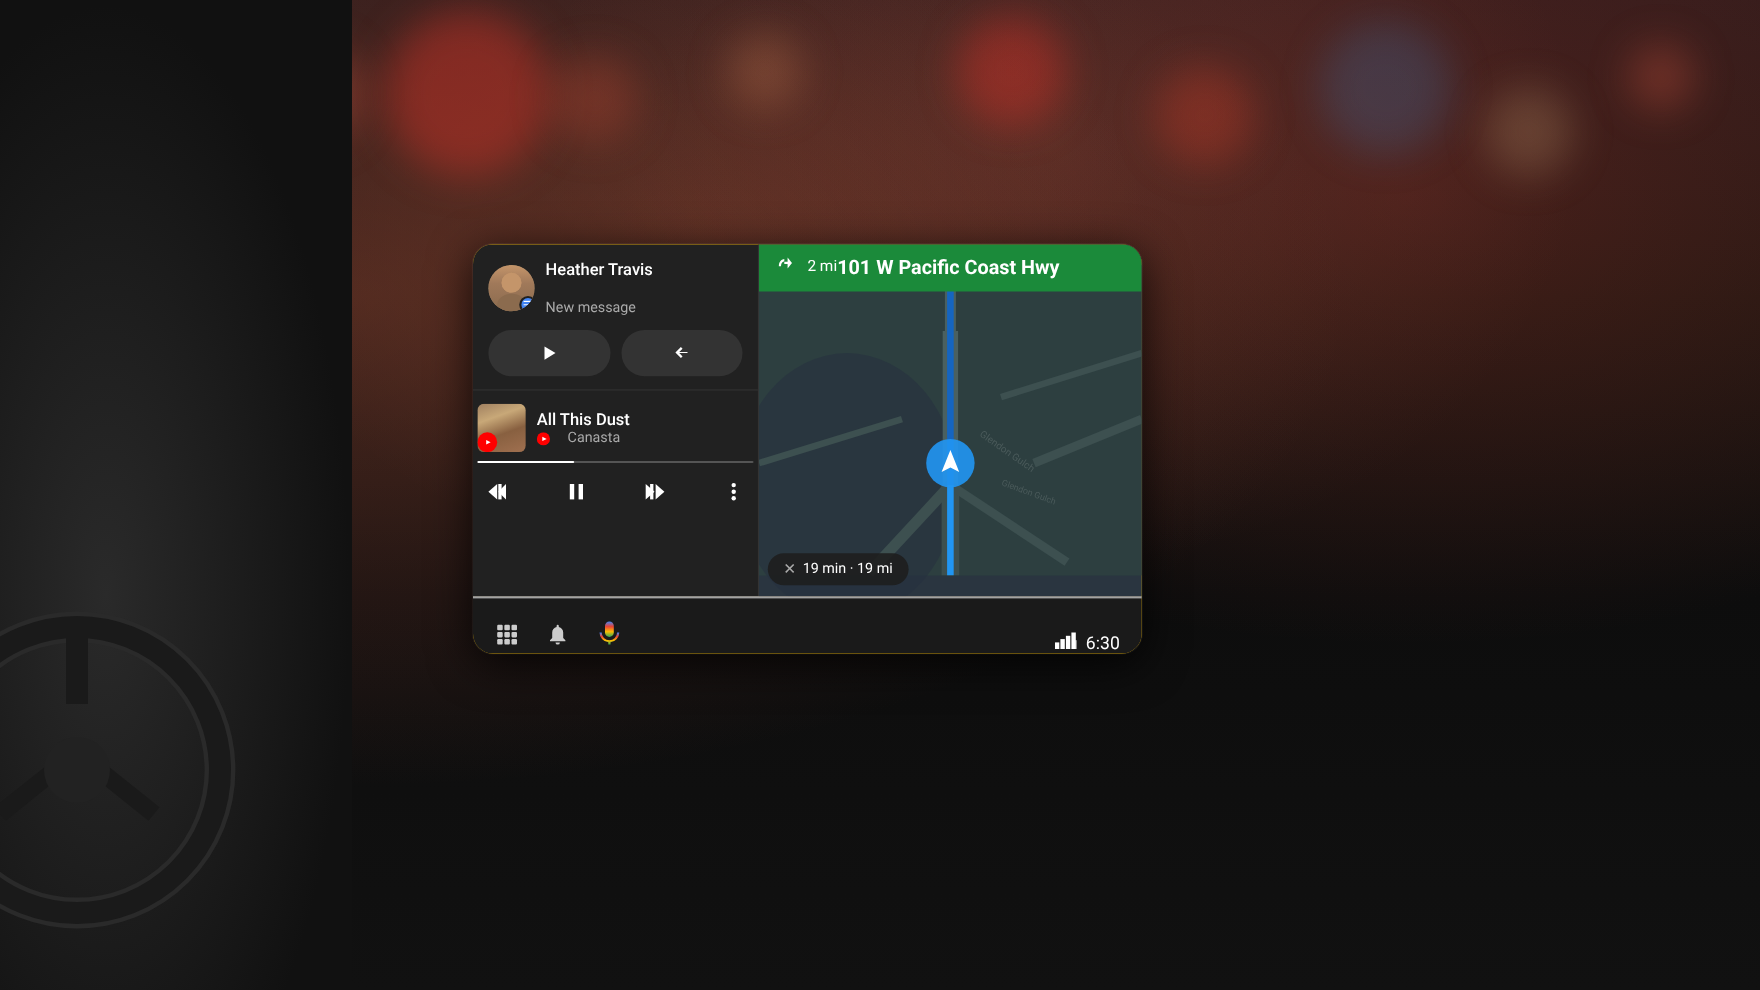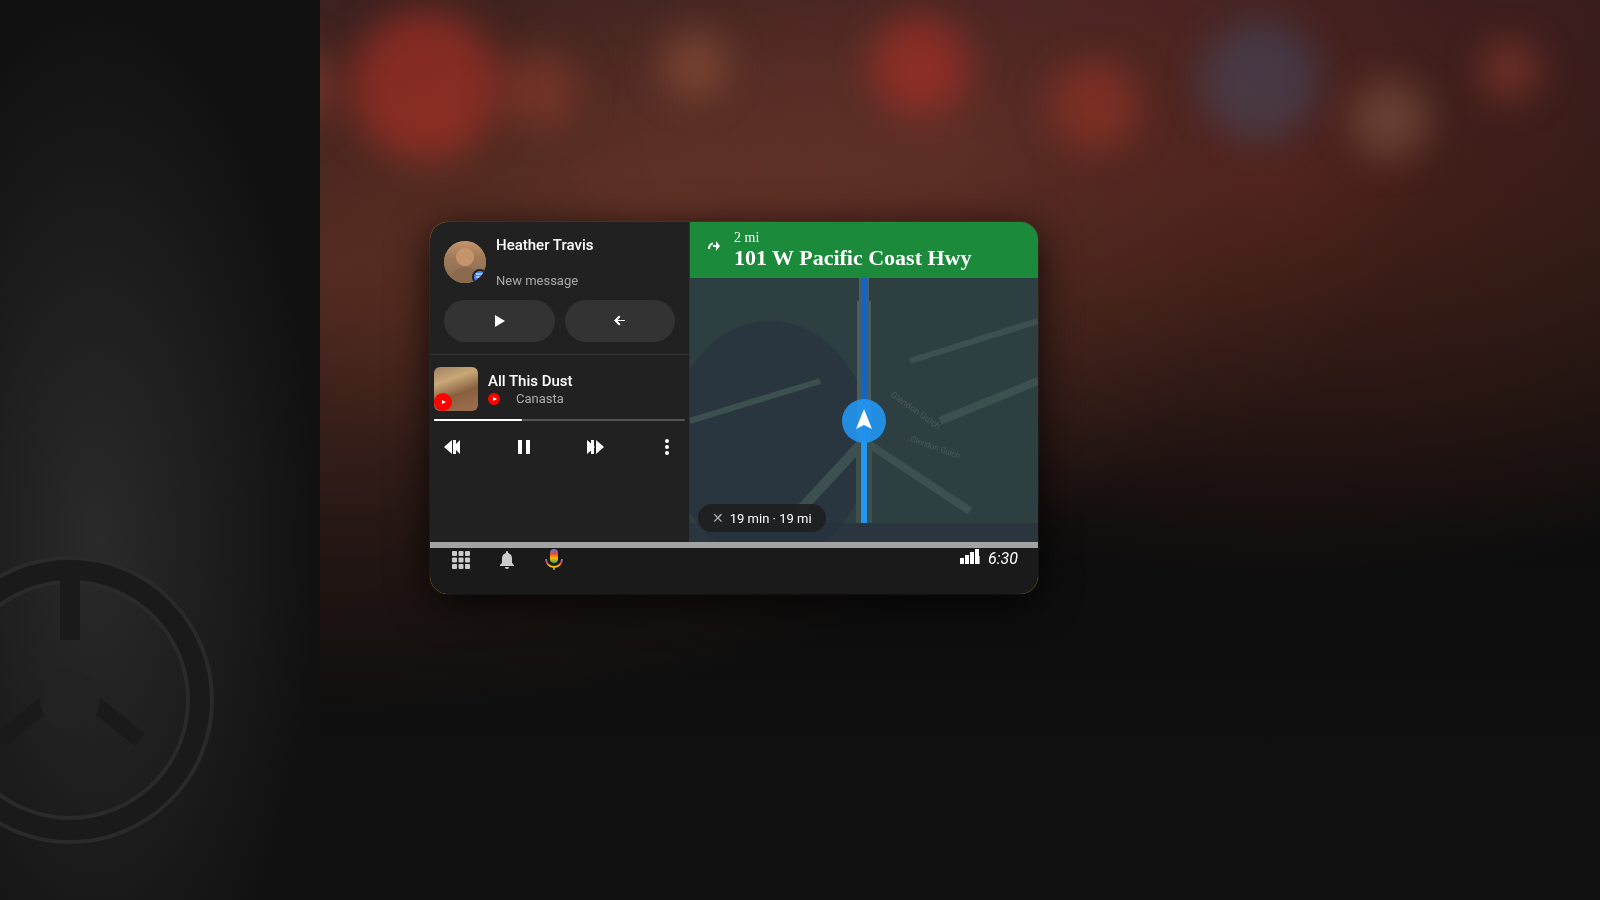--- a/index.html
+++ b/index.html
@@ -246,24 +246,23 @@
       display: flex;
       align-items: center;
       justify-content: center;
     }
 
     
     .bottom-bar {
       height: 52px;
       background: #1a1a1a;
       display: flex;
-      align-items: flex-start;
+      align-items: flex-end;
       padding: 0 20px;
-      border-top: 6px solid #a3a3a3;
-      font-style: italic;
+      border-top: 2px solid #a3a3a3;
     }
 
     .bottom-left {
       display: flex;
       gap: 24px;
       align-items: center;
     }
 
     .bottom-icon {
       color: #ccc;
@@ -317,32 +316,31 @@
       z-index: 10;
     }
 
     .turn-arrow {
       color: #fff;
       font-size: 20px;
     }
 
     .nav-distance {
       display: flex;
-      flex-direction: column;
-      font-family: Liberation Serif, serif;
+      flex-direction: row;
     }
 
     .dist-mi {
       font-size: 14px;
       color: #fff;
       font-weight: 400;
     }
 
     .street-name {
-      font-size: 22px;
+      font-size: 18px;
       color: #fff;
       font-weight: 700;
       line-height: 1.1;
     }
 
     
     .eta-badge {
       position: absolute;
       bottom: 10px;
       left: 8px;

